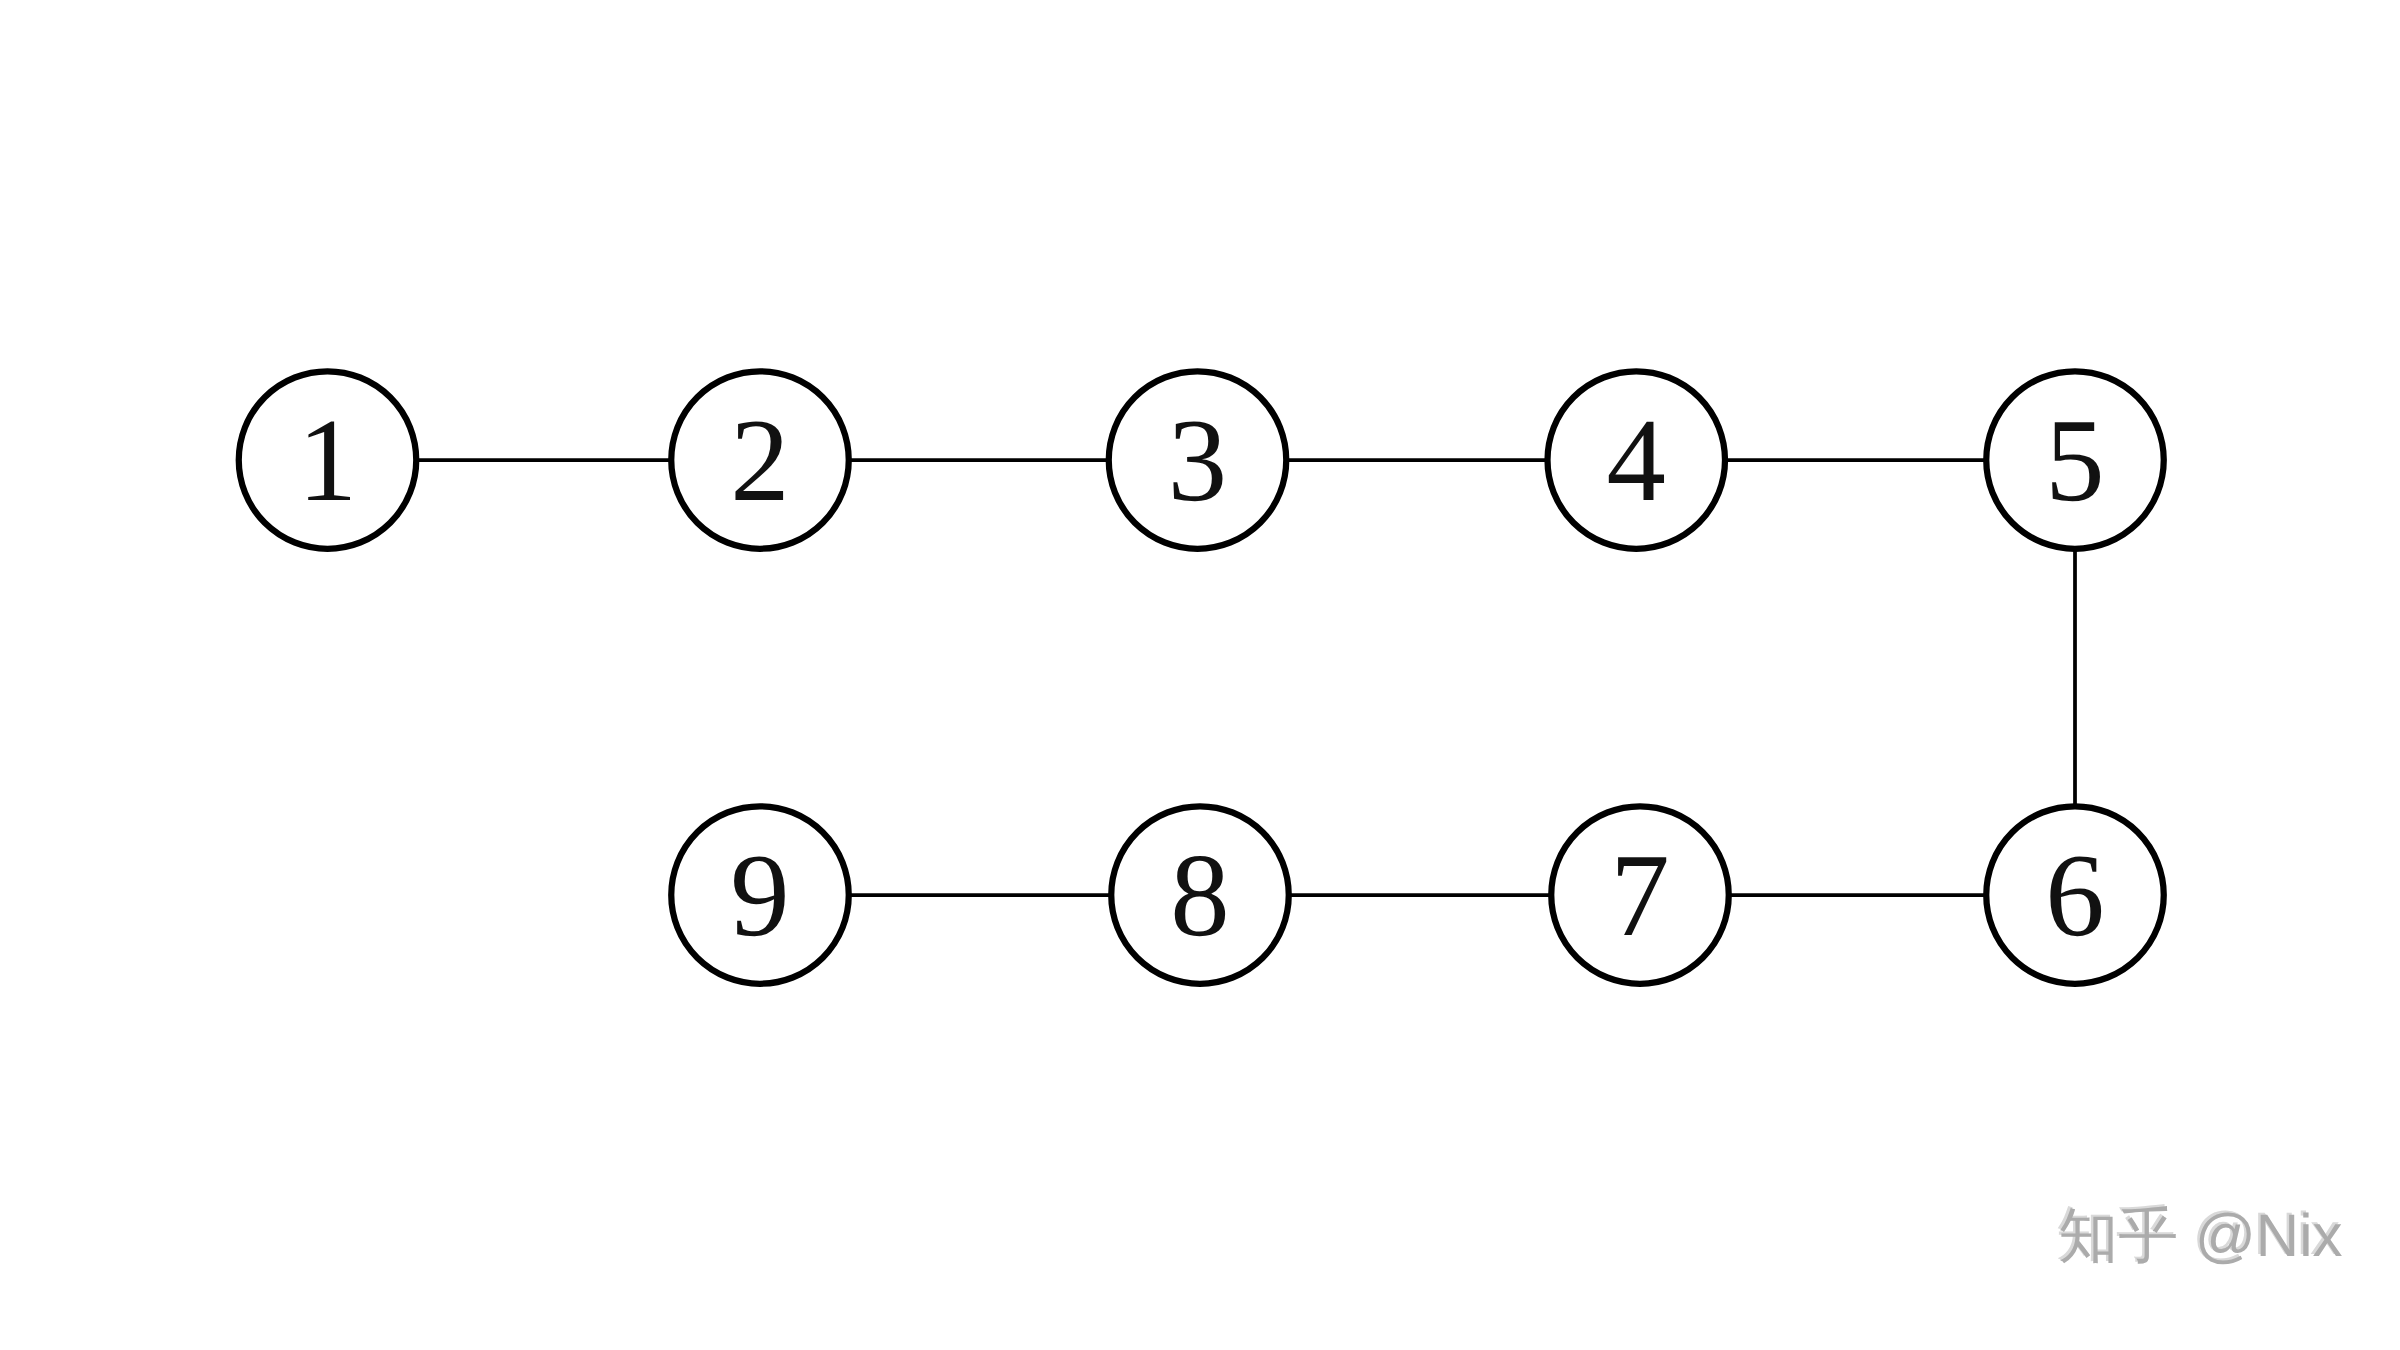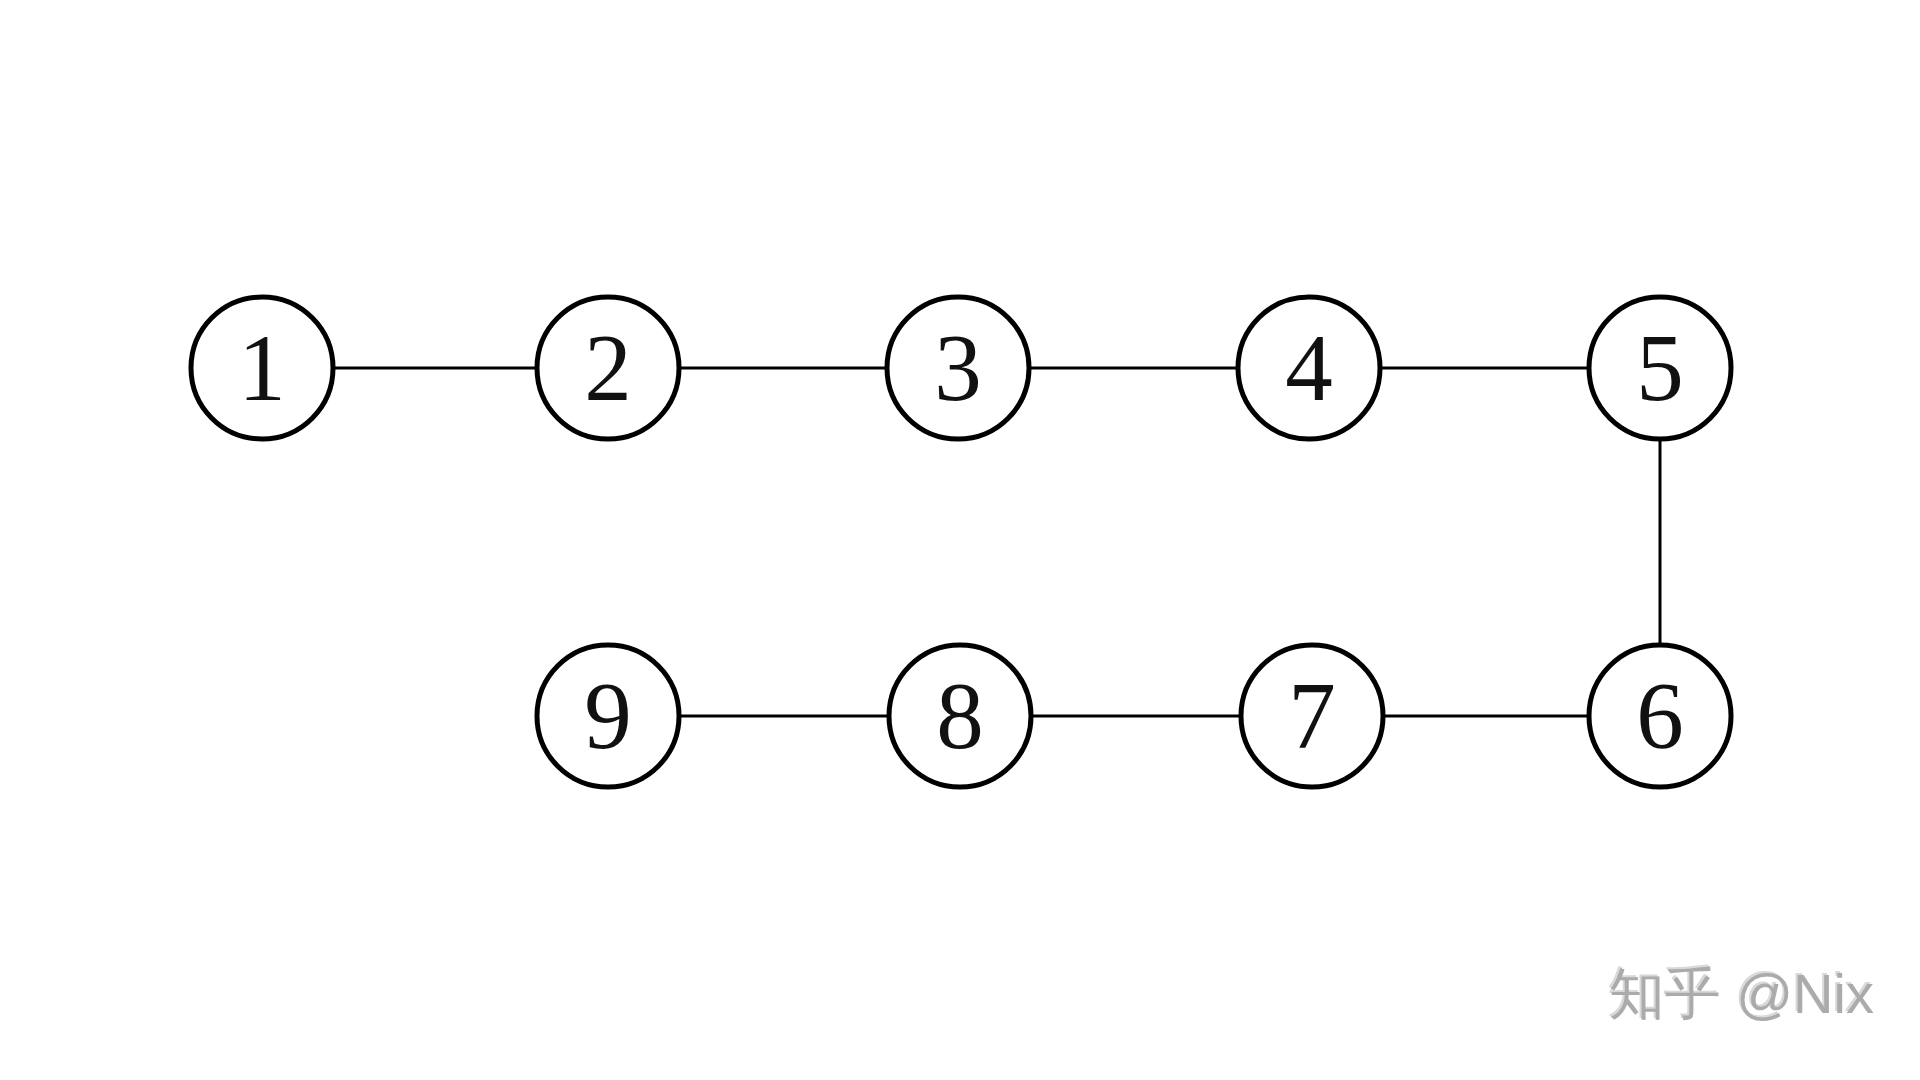--- a/index.html
+++ b/index.html
@@ -35,21 +35,21 @@
   .graph-node-label {
     font-family: "Liberation Serif", "DejaVu Serif", serif;
     font-size: 95px;
     fill: #111111;
     text-anchor: middle;
   }
   .watermark {
     position: absolute;
     right: 46px;
     top: 966px;
-    font-size: 56px;
+    font-size: 48px;
     line-height: 1;
     color: #ababab;
     text-shadow: -2px -2px 0 #d9d9d9;
     font-family: "Liberation Sans", "DejaVu Sans", sans-serif;
     white-space: nowrap;
     user-select: none;
   }
 </style>
 </head>
 <body>

